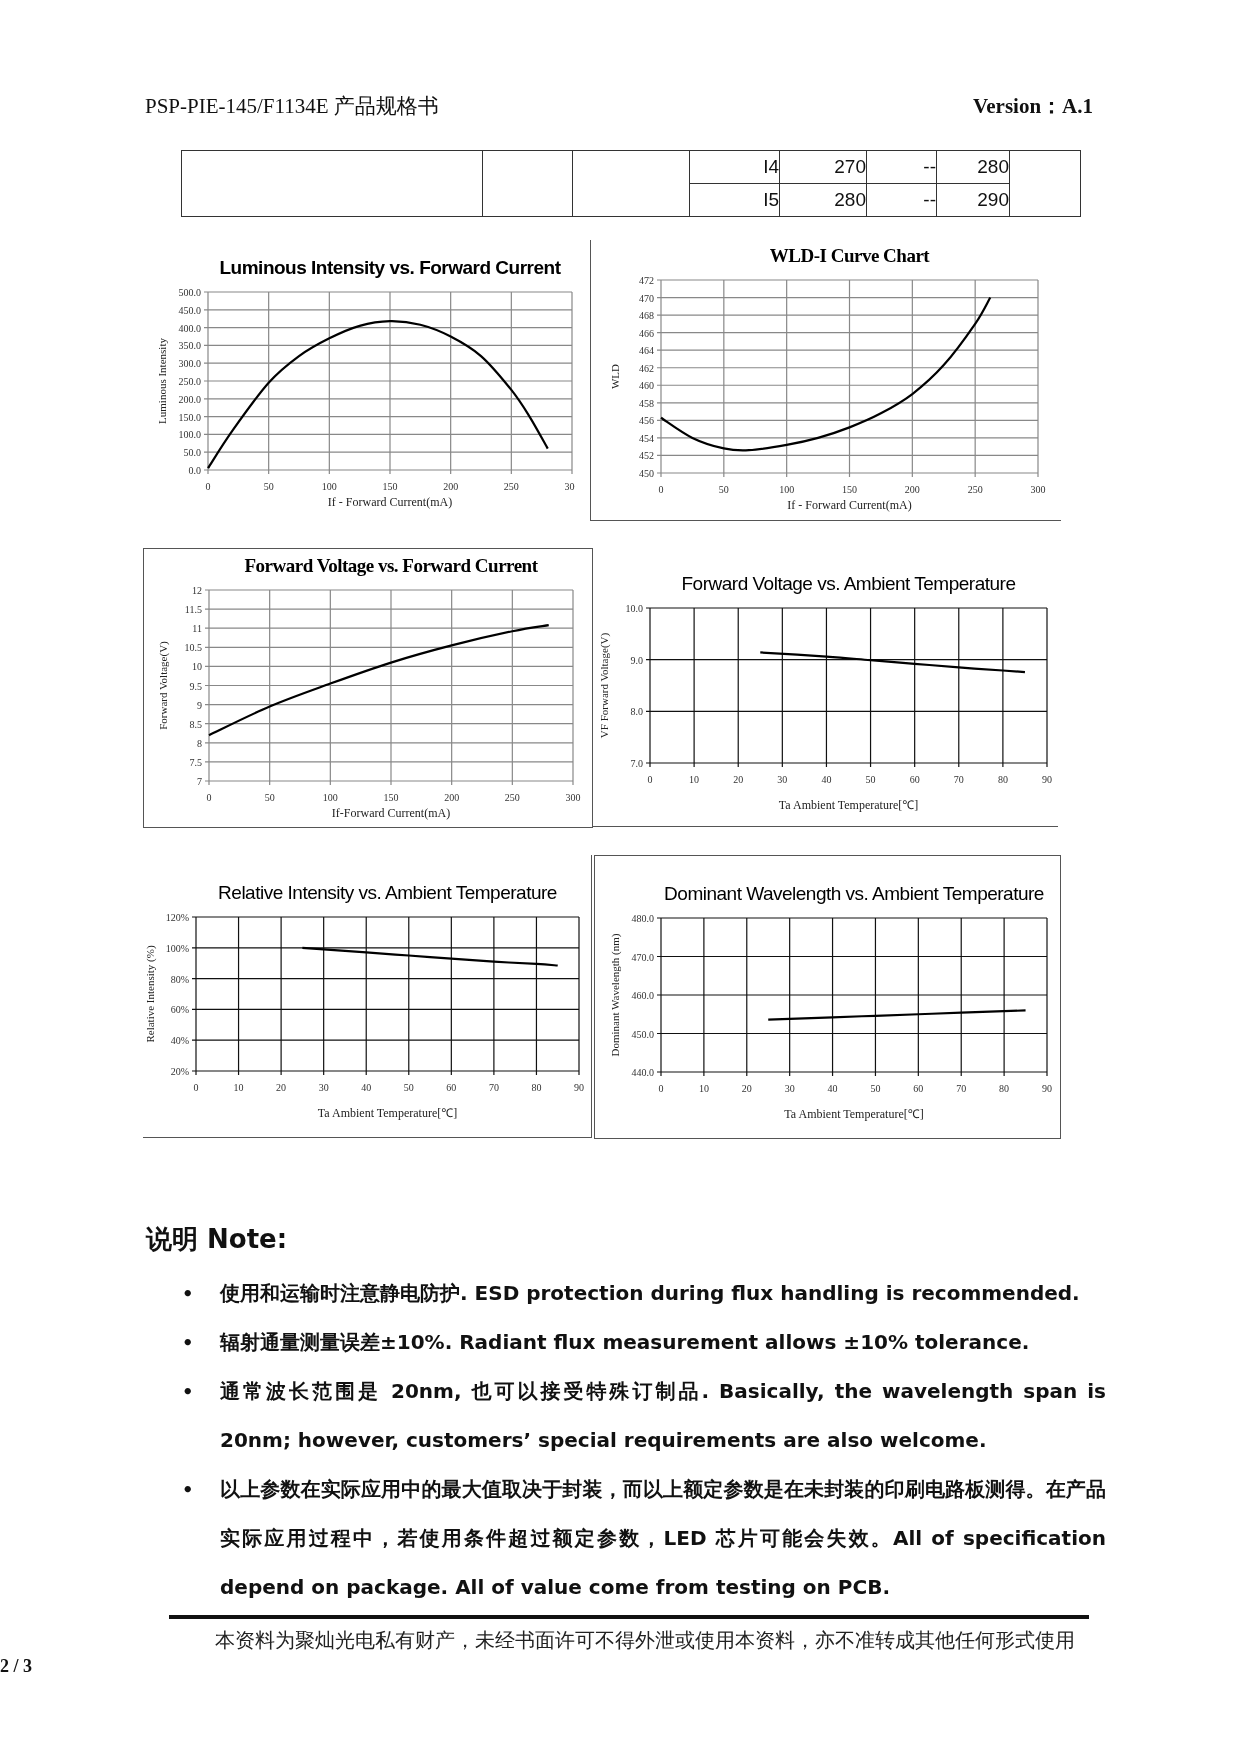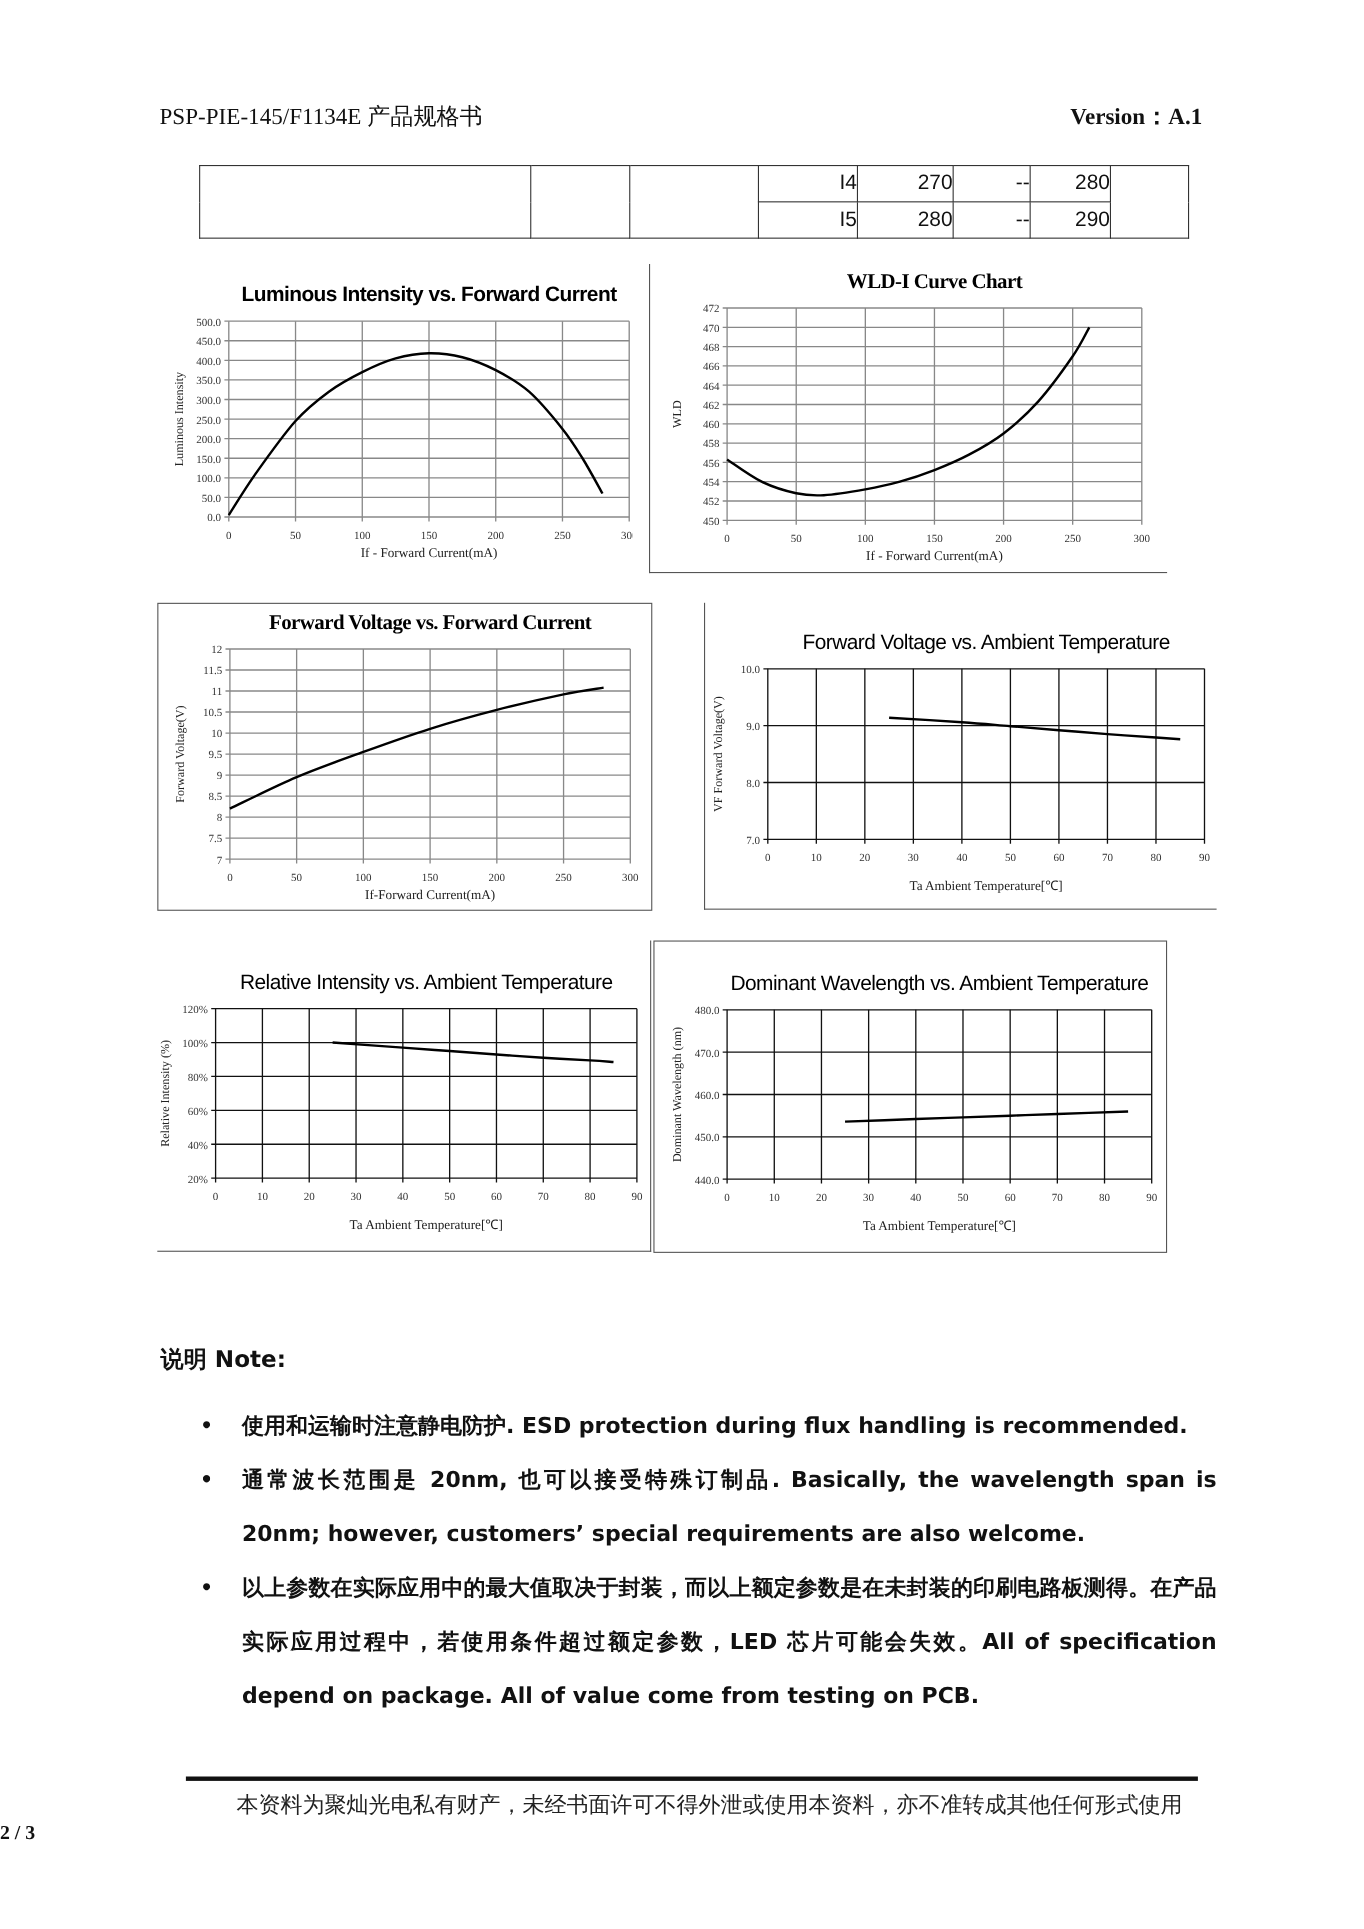--- a/index.html
+++ b/index.html
@@ -4,21 +4,21 @@
 <style>
   html, body { margin:0; padding:0; background:#ffffff; }
   body { width:1240px; height:1754px; position:relative; overflow:hidden; font-family:"Liberation Serif", serif; color:#111; }
   .hdr-left { position:absolute; left:145px; top:92px; font-size:21px; }
   .hdr-right { position:absolute; right:147px; top:92px; font-size:21px;font-weight:bold; }
   table.spec { position:absolute; left:181px; top:150px; border-collapse:collapse; font-family:"Liberation Sans", sans-serif; font-size:19px; }
   table.spec td { border:1.5px solid #333; height:32px; text-align:right; padding:0; }
   .chart { position:absolute; background:#fff; }
   .chart svg { position:absolute; left:0; top:0; }
   .notes { position:absolute; left:146px; top:1222px; width:960px; font-family:"DejaVu Sans", sans-serif; font-weight:bold; }
-  .notes .title { font-size:21px; margin-bottom:22px; }
+  .notes .title { font-size:26px; margin-bottom:12px; }
   .notes ul { list-style:none; margin:0; padding:0; }
   .notes li { position:relative; padding-left:74px; font-size:20px; line-height:49px; text-align:justify; }
   .notes li .bullet { position:absolute; left:36px; top:0; font-size:18px; }
   .footer-rule { position:absolute; left:169px; top:1615px; width:920px; height:4px; background:#111; }
   .footer-text { position:absolute; left:0; width:1240px; top:1627px; text-align:center; font-size:20px; color:#222;margin-left:25px; }
   .page-num { position:absolute; left:0; width:1240px; top:1656px; font-size:18px; font-weight:bold; }
 </style>
 </head>
 <body>
 
@@ -175,21 +175,21 @@
       <text x="307.66666666666663" y="252" text-anchor="middle" font-size="10" font-family="Liberation Serif, serif" fill="#333">200</text>
       <line x1="368.33333333333337" y1="41" x2="368.33333333333337" y2="236" stroke="#888" stroke-width="1.2"></line>
       <text x="368.33333333333337" y="252" text-anchor="middle" font-size="10" font-family="Liberation Serif, serif" fill="#333">250</text>
       <line x1="429" y1="41" x2="429" y2="236" stroke="#888" stroke-width="1.2"></line>
       <text x="429" y="252" text-anchor="middle" font-size="10" font-family="Liberation Serif, serif" fill="#333">300</text>
       <text x="247" y="268" text-anchor="middle" font-size="12" font-family="Liberation Serif, serif" fill="#222">If-Forward Current(mA)</text>
       <text x="0" y="0" text-anchor="middle" font-size="11" font-family="Liberation Serif, serif" fill="#222" transform="translate(23,136.5) rotate(-90)">Forward Voltage(V)</text>
       <path d="M65,186.16000000000003 C75.11111111111111,181.38500000000002 105.44444444444444,166.10500000000005 125.66666666666666,157.51000000000005 C145.88888888888889,148.91500000000005 166.1111111111111,141.91166666666663 186.33333333333331,134.58999999999997 C206.55555555555554,127.2683333333333 226.77777777777777,119.9466666666667 247,113.58000000000003 C267.22222222222223,107.21333333333335 287.4444444444444,101.61066666666663 307.66666666666663,96.38999999999996 C327.88888888888886,91.16933333333328 352.15555555555557,85.63033333333333 368.33333333333337,82.256 C384.5111111111112,78.88166666666667 398.6666666666667,77.16266666666665 404.73333333333335,76.14399999999998" fill="none" stroke="#000" stroke-width="2.2"></path>
     </svg>
   </div>
-<div class="chart" style="left: 592px; top: 548px; width: 465px; height: 278px; border-left: 1.5px solid rgb(85, 85, 85); border-bottom: 1.5px solid rgb(85, 85, 85); margin-left: 48px;">
+<div class="chart" style="left: 592px; top: 548px; width: 465px; height: 278px; border-left: 1.5px solid rgb(85, 85, 85); border-bottom: 1.5px solid rgb(85, 85, 85);">
     <svg width="465" height="278">
       <text x="255.5" y="42" text-anchor="middle" style="font:19px 'Liberation Sans', sans-serif; letter-spacing:-0.5px;">Forward Voltage vs. Ambient Temperature</text>
       <line x1="53" y1="215" x2="454" y2="215" stroke="#111" stroke-width="1.2"></line>
       <text x="50" y="219" text-anchor="end" font-size="10" font-family="Liberation Serif, serif" fill="#333">7.0</text>
       <line x1="53" y1="163.33333333333334" x2="454" y2="163.33333333333334" stroke="#111" stroke-width="1.2"></line>
       <text x="50" y="167.33333333333334" text-anchor="end" font-size="10" font-family="Liberation Serif, serif" fill="#333">8.0</text>
       <line x1="53" y1="111.66666666666667" x2="454" y2="111.66666666666667" stroke="#111" stroke-width="1.2"></line>
       <text x="50" y="115.66666666666667" text-anchor="end" font-size="10" font-family="Liberation Serif, serif" fill="#333">9.0</text>
       <line x1="53" y1="60" x2="454" y2="60" stroke="#111" stroke-width="1.2"></line>
       <text x="50" y="64" text-anchor="end" font-size="10" font-family="Liberation Serif, serif" fill="#333">10.0</text>
@@ -294,21 +294,21 @@
       <text x="259" y="262" text-anchor="middle" font-size="12" font-family="Liberation Serif, serif" fill="#222">Ta Ambient Temperature[℃]</text>
       <text x="0" y="0" text-anchor="middle" font-size="11" font-family="Liberation Serif, serif" fill="#222" transform="translate(24,139) rotate(-90)">Dominant Wavelength (nm)</text>
       <path d="M173.22222222222223,163.6399999999999 C183.94444444444446,163.25499999999994 219.68518518518516,161.9716666666667 237.55555555555554,161.33000000000004 C255.42592592592592,160.6883333333334 266.14814814814815,160.30333333333326 280.44444444444446,159.7899999999999 C294.74074074074076,159.27666666666656 309.037037037037,158.7633333333333 323.3333333333333,158.25 C337.6296296296296,157.7366666666667 348.35185185185185,157.35166666666674 366.22222222222223,156.7100000000001 C384.0925925925926,156.06833333333344 419.8333333333333,154.78500000000003 430.55555555555554,154.4" fill="none" stroke="#000" stroke-width="2.2"></path>
     </svg>
   </div>
 
 <div class="notes">
   <div class="title">说明 Note:</div>
   <ul>
     <li><span class="bullet">•</span><span>使用和运输时注意静电防护. ESD protection during flux handling is recommended.</span></li>
-    <li><span class="bullet">•</span></li>
+    <li><span class="bullet">•</span><span>辐射通量测量误差±10%. Radiant flux measurement allows ±10% tolerance.</span></li>
     <li><span class="bullet">•</span><span>通常波长范围是 20nm, 也可以接受特殊订制品. Basically, the wavelength span is 20nm; however, customers’ special requirements are also welcome.</span></li>
     <li><span class="bullet">•</span><span>以上参数在实际应用中的最大值取决于封装，而以上额定参数是在未封装的印刷电路板测得。在产品实际应用过程中，若使用条件超过额定参数，LED 芯片可能会失效。All of specification depend on package. All of value come from testing on PCB.</span></li>
   </ul>
 </div>
 
 <div class="footer-rule"></div>
 <div class="footer-text">本资料为聚灿光电私有财产，未经书面许可不得外泄或使用本资料，亦不准转成其他任何形式使用</div>
 <div class="page-num">2 / 3</div>
 
 </body></html>

